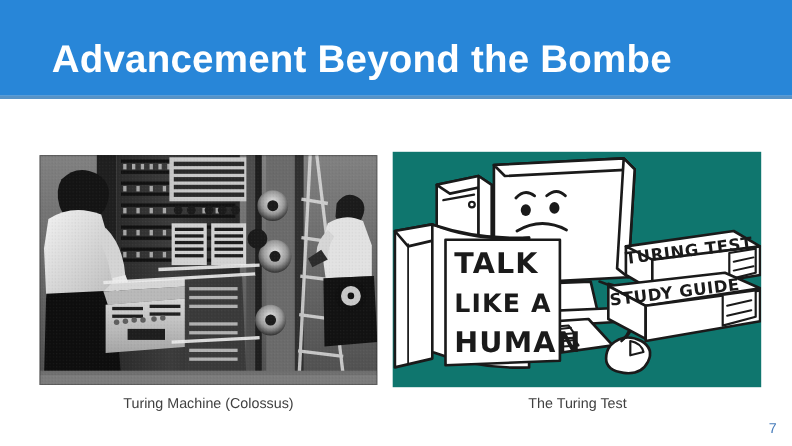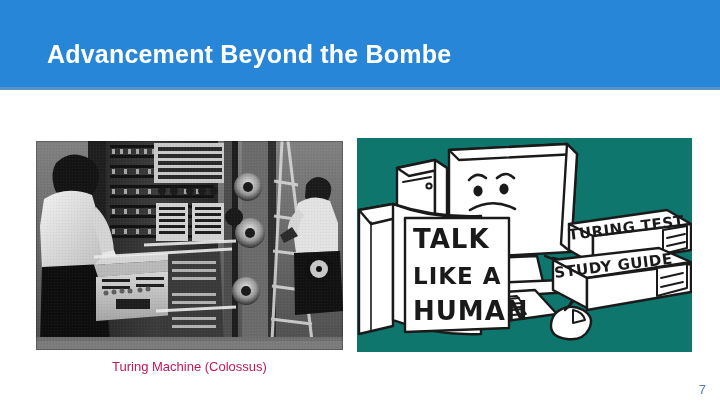--- a/index.html
+++ b/index.html
@@ -35,21 +35,21 @@
     top: 87px;
     width: 720px;
     height: 3px;
     background: #1f6fb4;
     opacity: 0.75;
   }
   .title-text {
     position: absolute;
     left: 47px;
     top: 33px;
-    font-size: 25px;
+    font-size: 35px;
     font-weight: bold;
     color: #ffffff;
     letter-spacing: 0.2px;
     white-space: nowrap;
     line-height: 42px;
   }
 
   
   .photo-wrap {
     position: absolute;
@@ -71,21 +71,21 @@
     height: 214px;
     overflow: hidden;
     background: #0f766e;
   }
   .cartoon-wrap svg { display: block; }
 
   
   .caption {
     position: absolute;
     font-size: 13px;
-    color: #be185d;
+    color: #404040;
     text-align: center;
     white-space: nowrap;
   }
   .caption-left {
     left: 36px;
     top: 359px;
     width: 307px;
   }
   .caption-right {
     left: 390px;
@@ -404,16 +404,17 @@
 
         <g fill="#1a1a1a" stroke="none" font-family="'DejaVu Sans', sans-serif" font-size="15" font-weight="bold" letter-spacing="0.5">
           <text x="212" y="102" transform="rotate(-7 212 102)">TURING TEST</text>
           <text x="198" y="140" transform="rotate(-7 198 140)">STUDY GUIDE</text>
         </g>
       </g>
     </svg>
   </div>
 
   <div class="caption caption-left">Turing Machine (Colossus)</div>
+  <div class="caption caption-right">The Turing Test</div>
 
   <div class="page-number">7</div>
 
 </div>
 
 </body></html>

